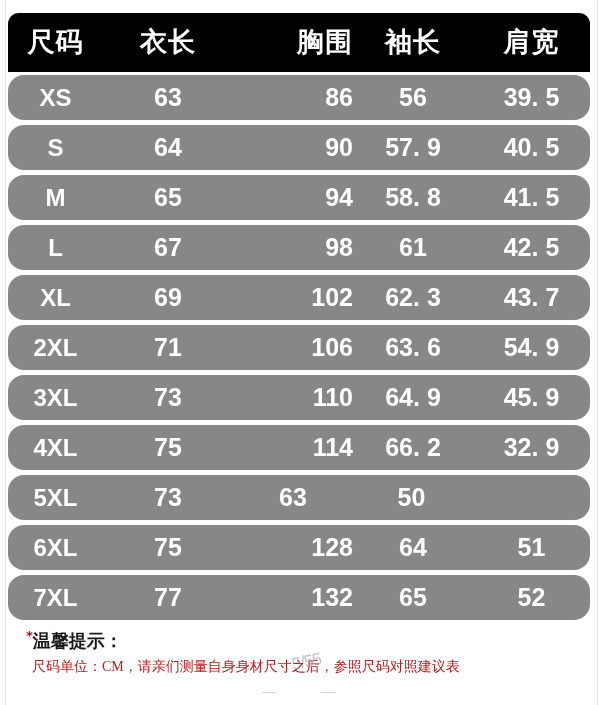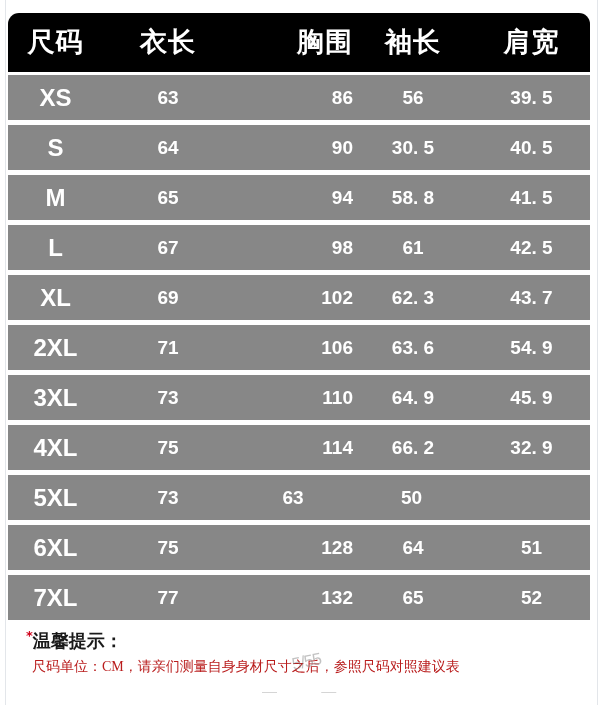--- a/index.html
+++ b/index.html
@@ -39,20 +39,21 @@
     left: 8px;
     top: 13px;
     width: 582px;
   }
 
   .row {
     display: flex;
     align-items: center;
     width: 100%;
     box-sizing: border-box;
+    border-radius: 16px;
   }
 
   
   .header-row {
     height: 59px;
     background: #000000;
     border-radius: 11px 11px 0 0;
     margin-bottom: 3px;
   }
   .header-row .cell {
@@ -67,21 +68,21 @@
   .body-row {
     height: 45px;
     background: #878787;
     margin-bottom: 5px;
   }
   .body-row:last-child {
     margin-bottom: 16px;
   }
   .body-row .cell {
     color: #ffffff;
-    font-size: 19px;
+    font-size: 25px;
     font-weight: 700;
     line-height: 1;
   }
   .body-row .cell.size-cell {
     font-size: 24px;
   }
 
   
   .cell {
     text-align: center;
@@ -172,21 +173,21 @@
       <div class="cell col-1">63</div>
       <div class="cell col-2">86</div>
       <div class="cell col-3">56</div>
       <div class="cell col-4">39. 5</div>
     </div>
 
     <div class="row body-row">
       <div class="cell col-0 size-cell">S</div>
       <div class="cell col-1">64</div>
       <div class="cell col-2">90</div>
-      <div class="cell col-3">30. 5</div>
+      <div class="cell col-3">57. 9</div>
       <div class="cell col-4">40. 5</div>
     </div>
 
     <div class="row body-row">
       <div class="cell col-0 size-cell">M</div>
       <div class="cell col-1">65</div>
       <div class="cell col-2">94</div>
       <div class="cell col-3">58. 8</div>
       <div class="cell col-4">41. 5</div>
     </div>

